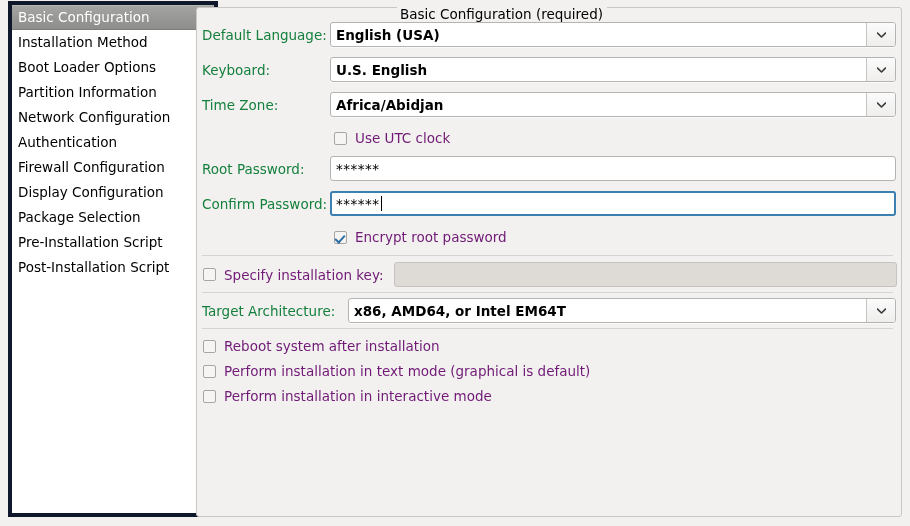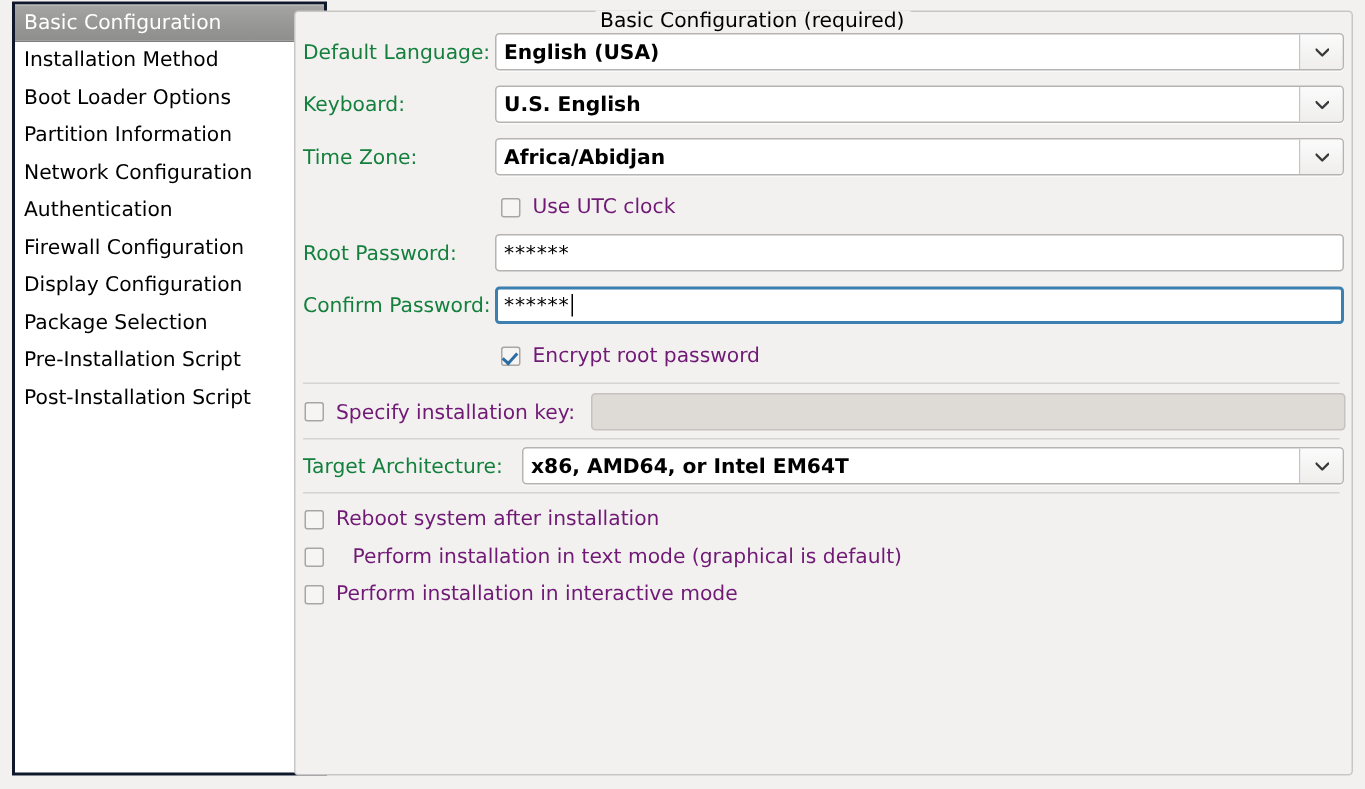--- a/index.html
+++ b/index.html
@@ -23,21 +23,21 @@
   }
 
   
   .sidebar {
     position: absolute;
     left: 8px;
     top: 1px;
     width: 210px;
     height: 516px;
     background: #ffffff;
-    border: 2px solid #0f172a;
+    border: 4px solid #0f172a;
     box-sizing: border-box;
     overflow: hidden;
   }
   .side-item {
     height: 25px;
     line-height: 25px;
     padding-left: 6px;
     font-size: 13.5px;
     color: #000000;
     white-space: nowrap;
@@ -347,21 +347,21 @@
         </div>
       </div>
 
       <div class="sep" style="left:5px; top:320px; width:691px;"></div>
 
       <div class="chk-row" style="left:6px; top:330px;">
         <span class="chk"></span>
         <span class="chk-label">Reboot system after installation</span>
       </div>
 
-      <div class="chk-row" style="left:6px; top:355px;gap:11px;">
+      <div class="chk-row" style="left:6px; top:355px;">
         <span class="chk"></span>
         <span class="chk-label">Perform installation in text mode (graphical is default)</span>
       </div>
 
       <div class="chk-row" style="left:6px; top:380px;justify-content:center;">
         <span class="chk"></span>
         <span class="chk-label">Perform installation in interactive mode</span>
       </div>
 
     </div>

